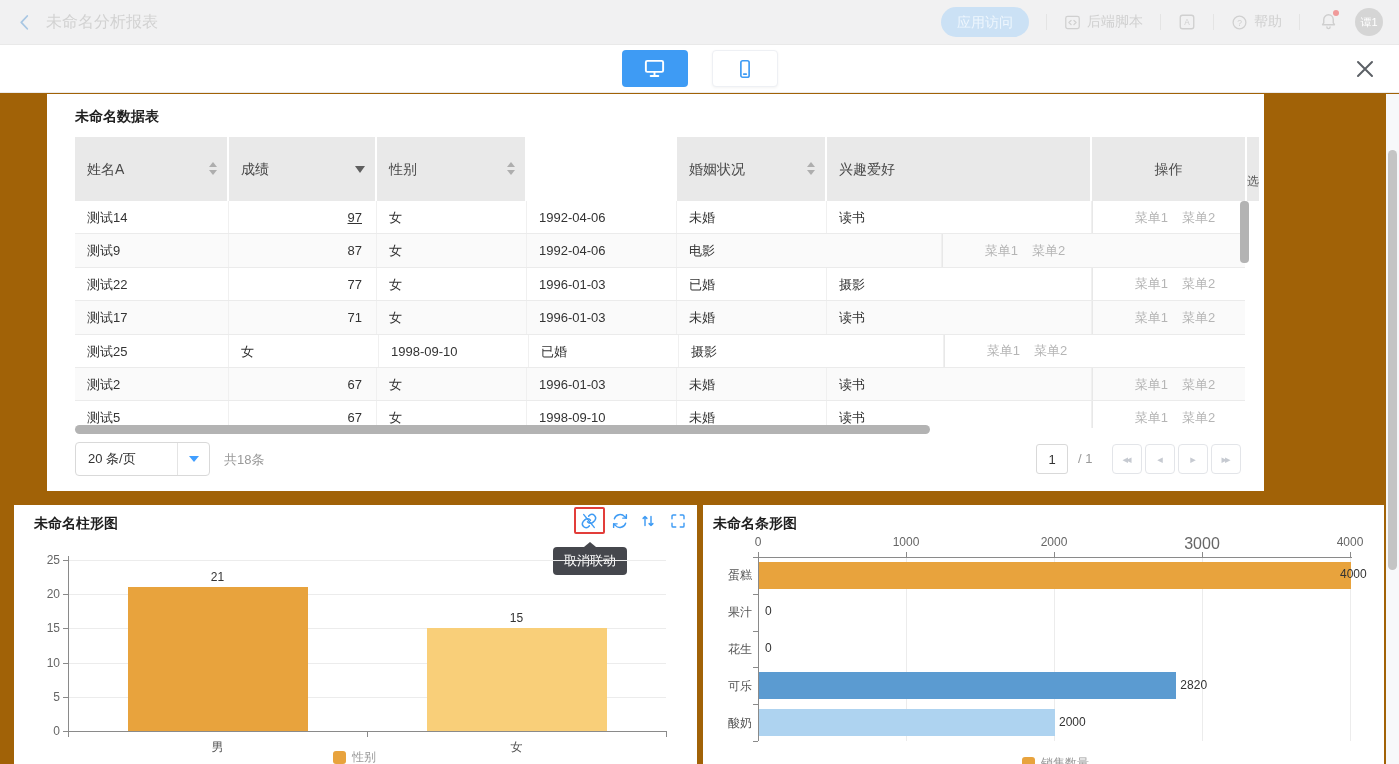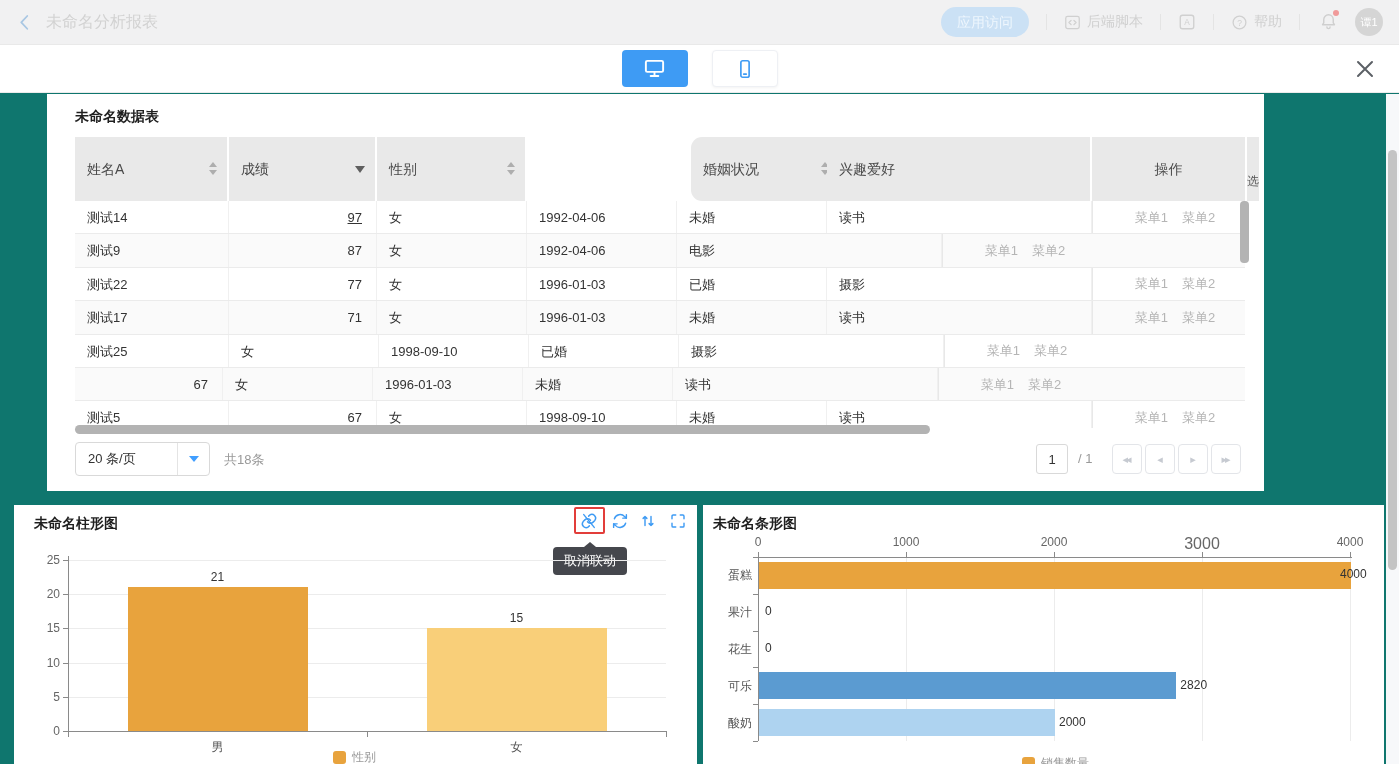--- a/index.html
+++ b/index.html
@@ -1,17 +1,17 @@
 <!DOCTYPE html>
 <html><head>
 <meta charset="utf-8">
 <style>
 *{margin:0;padding:0;box-sizing:border-box;font-family:"Liberation Sans","DejaVu Sans",sans-serif}
 html,body{background:#f0f2f5}
-.page{position:relative;width:1399px;height:764px;background:#0f766e;overflow:hidden}
+.page{position:relative;width:1399px;height:764px;background:#a16207;overflow:hidden}
 .a{position:absolute}
 
 .topbar{position:relative;height:45px;background:#f1f1f2;border-bottom:1px solid #e9e9e9;display:flex;align-items:center;padding:0 16px}
 .tb-title{font-size:16px;color:#d2d2d2;margin-left:12px}
 .tb-right{margin-left:auto;display:flex;align-items:center}
 .tb-item{display:flex;align-items:center;color:#d0d0d0;font-size:14px;gap:6px}
 .tb-div{width:1px;height:16px;background:#e4e4e4;margin:0 17px}
 .pill{width:88px;height:30px;border-radius:15px;background:#cbe1f5;color:#eef6fd;font-size:14px;text-align:center;line-height:30px}
 .avatar{width:28px;height:28px;border-radius:50%;background:#d5d5d5;color:#fff;font-size:11px;display:flex;align-items:center;justify-content:center;margin-left:16px}
 .bell-wrap{position:relative;margin-left:2px;width:20px;height:22px}
@@ -138,21 +138,21 @@
       <div class="thead-wrap" id="thead">
           <div class="th" style="left: 0px; width: 152px;"><span>姓名A</span><span class="sorters">
               <span class="car car-up"></span>
               <span class="car car-down"></span>
             </span></div>
           <div class="th" style="left: 154px; width: 146px;"><span>成绩</span><span class="car-desc"></span></div>
           <div class="th" style="left: 302px; width: 148px;"><span>性别</span><span class="sorters">
               <span class="car car-up"></span>
               <span class="car car-down"></span>
             </span></div>
-          <div class="th" style="left: 616px; width: 148px; border-radius: 11px;"><span>婚姻状况</span><span class="sorters">
+          <div class="th" style="left: 602px; width: 148px;"><span>婚姻状况</span><span class="sorters">
               <span class="car car-up"></span>
               <span class="car car-down"></span>
             </span></div>
           <div class="th" style="left: 752px; width: 263px;"><span>兴趣爱好</span></div>
           <div class="th" style="left: 1017px; width: 153px; text-align: center; padding-left: 0px;"><span>操作</span></div>
         </div>
       <div class="clip-col">
           <span>选</span>
         </div>
       <div class="tbody-wrap" id="tbody">
@@ -208,20 +208,21 @@
             <div class="td" style="width: 150px;">女</div>
             <div class="td" style="width: 150px;">1998-09-10</div>
             <div class="td" style="width: 150px;">已婚</div>
             <div class="td" style="width: 265px;">摄影</div>
             <div class="td ops" style="width: 153px;">
               <span>菜单1</span>
               <span>菜单2</span>
             </div>
           </div>
           <div class="trow alt">
+            <div class="td" style="width: 154px;">测试2</div>
             <div class="td num" style="width: 148px;">67</div>
             <div class="td" style="width: 150px;">女</div>
             <div class="td" style="width: 150px;">1996-01-03</div>
             <div class="td" style="width: 150px;">未婚</div>
             <div class="td" style="width: 265px;">读书</div>
             <div class="td ops" style="width: 153px;">
               <span>菜单1</span>
               <span>菜单2</span>
             </div>
           </div>

